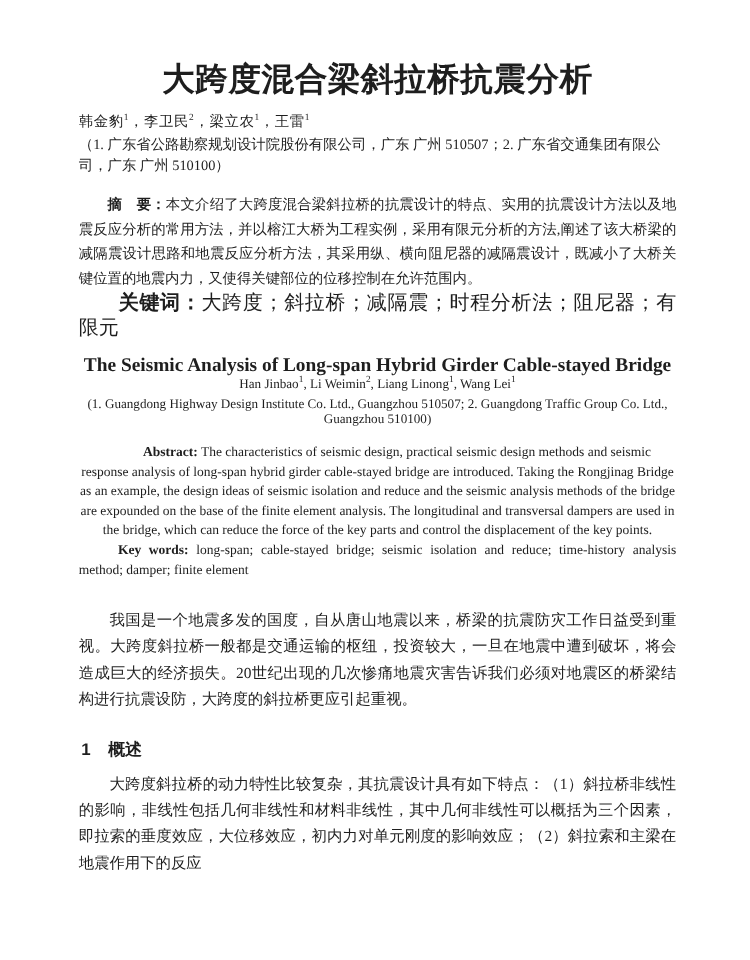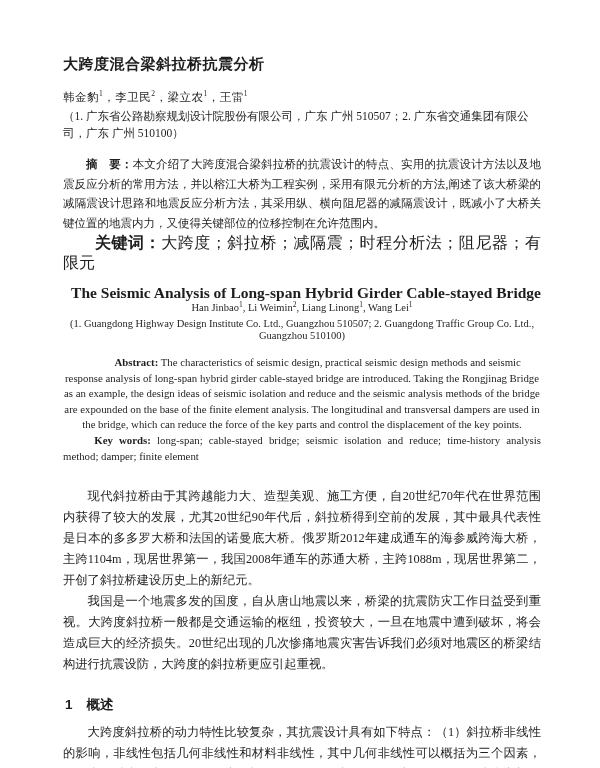--- a/index.html
+++ b/index.html
@@ -9,23 +9,24 @@
     width:600px; height:768px;
     margin:0 auto;
     background:#ffffff;
     color:#1e1e1e;
     font-family:"Liberation Serif","DejaVu Serif",serif;
     padding:52px 59px 0 63px;
     overflow:hidden;
   }
 
   .title-cn {
+    text-align:center;
     font-family:"Liberation Sans","DejaVu Sans",sans-serif;
     font-weight:bold;
-    font-size:15px;
+    font-size:26px;
     letter-spacing:0.5px;
     line-height:23px;
   }
   .authors-cn {
     text-align:left;
     font-size:11.5px;
     margin-top:15px;
     letter-spacing:0.5px;
   }
   .authors-cn sup, .authors-en sup { font-size:7.5px; line-height:0; }
@@ -46,21 +47,21 @@
     font-size:16px;
     line-height:19.5px;
     text-indent:2em;
     text-align:justify;
   }
   .label-bold {
     font-family:"Liberation Sans","DejaVu Sans",sans-serif;
     font-weight:bold;
   }
   .title-en {
-    text-align:right;
+    text-align:center;
     font-weight:bold;
     font-size:15.5px;
     line-height:19px;
     margin-top:11px;
   }
   .authors-en {
     text-align:center;
     font-size:10.5px;
   }
   .affil-en {
@@ -121,19 +122,18 @@
 
   <div class="authors-en"><span>Han Jinbao</span><sup>1</sup><span>, </span><span>Li Weimin</span><sup>2</sup><span>, </span><span>Liang Linong</span><sup>1</sup><span>, </span><span>Wang Lei</span><sup>1</sup></div>
 
   <div class="affil-en">(1. Guangdong Highway Design Institute Co. Ltd., Guangzhou 510507; 2. Guangdong Traffic Group Co. Ltd., Guangzhou 510100)</div>
 
   <p class="abstract-en"><span class="label-bold">Abstract:</span><span> The characteristics of seismic design, practical seismic design methods and seismic response analysis of long-span hybrid girder cable-stayed bridge are introduced. Taking the Rongjinag Bridge as an example, the design ideas of seismic isolation and reduce and the seismic analysis methods of the bridge are expounded on the base of the finite element analysis. The longitudinal and transversal dampers are used in the bridge, which can reduce the force of the key parts and control the displacement of the key points.</span></p>
 
   <p class="keywords-en"><span class="label-bold">Key words:</span><span> long-span; cable-stayed bridge; seismic isolation and reduce; time-history analysis method; damper; finite element</span></p>
 
   <div class="body-cn">
-    <p class="para">现代斜拉桥由于其跨越能力大、造型美观、施工方便，自20世纪70年代在世界范围内获得了较大的发展，尤其20世纪90年代后，斜拉桥得到空前的发展，其中最具代表性是日本的多多罗大桥和法国的诺曼底大桥。俄罗斯2012年建成通车的海参威跨海大桥，主跨1104m，现居世界第一，我国2008年通车的苏通大桥，主跨1088m，现居世界第二，开创了斜拉桥建设历史上的新纪元。</p>
     <p class="para">我国是一个地震多发的国度，自从唐山地震以来，桥梁的抗震防灾工作日益受到重视。大跨度斜拉桥一般都是交通运输的枢纽，投资较大，一旦在地震中遭到破坏，将会造成巨大的经济损失。20世纪出现的几次惨痛地震灾害告诉我们必须对地震区的桥梁结构进行抗震设防，大跨度的斜拉桥更应引起重视。</p>
     <h3 class="section-heading"><span class="sec-num">1</span><span>概述</span></h3>
     <p class="para">大跨度斜拉桥的动力特性比较复杂，其抗震设计具有如下特点：（1）斜拉桥非线性的影响，非线性包括几何非线性和材料非线性，其中几何非线性可以概括为三个因素，即拉索的垂度效应，大位移效应，初内力对单元刚度的影响效应；（2）斜拉索和主梁在地震作用下的反应</p>
   </div>
 
 </div>
 
 </body></html>

